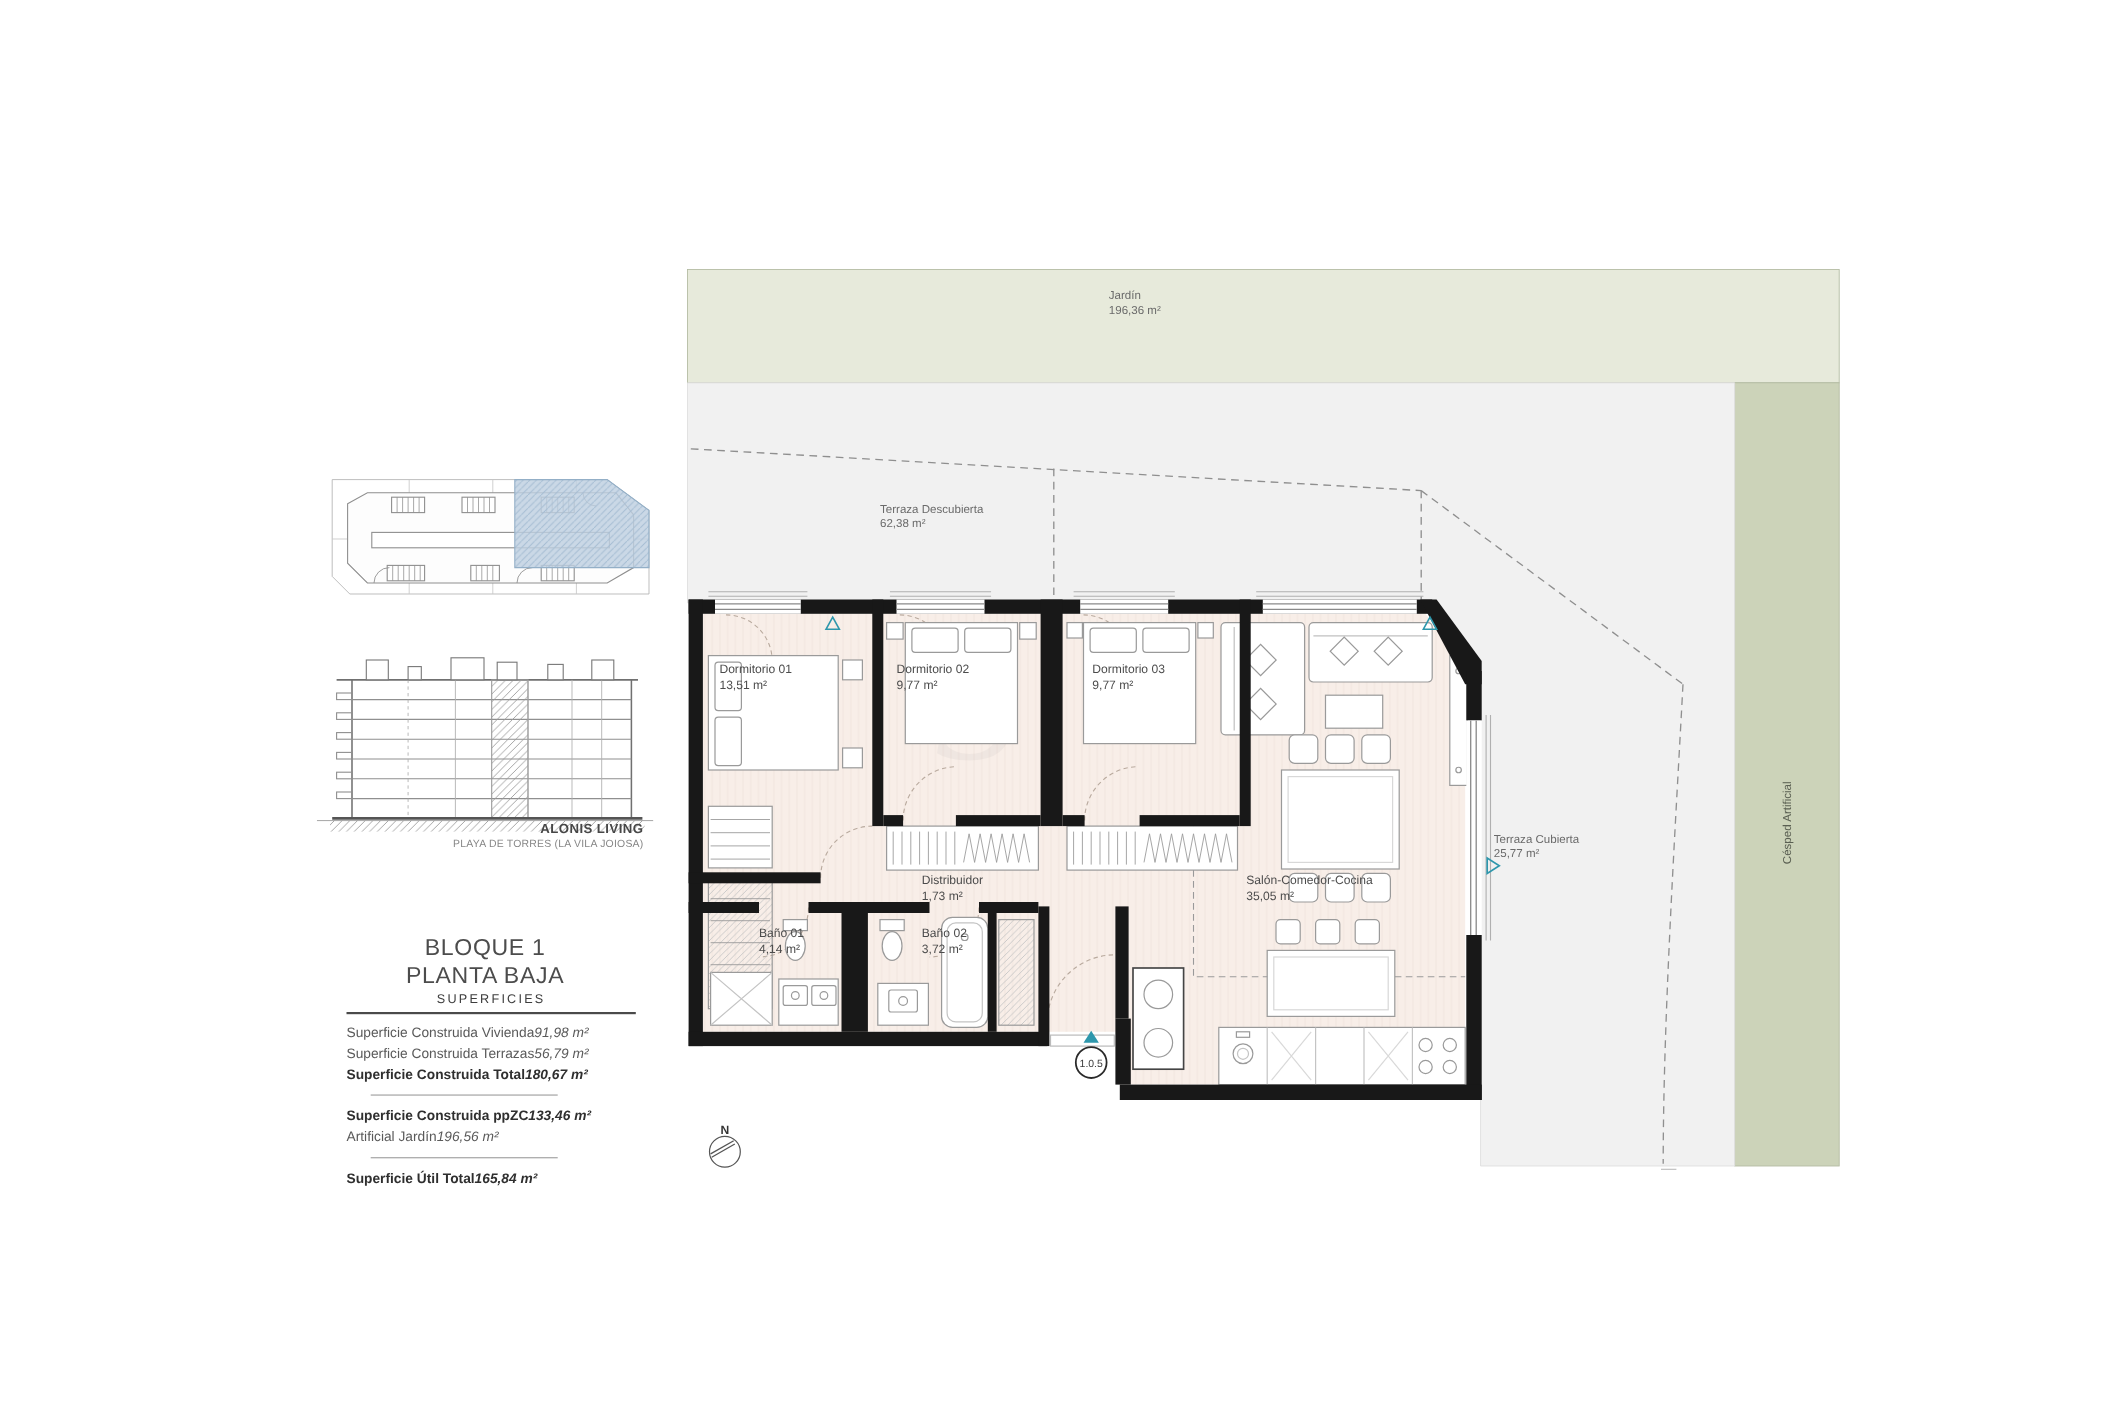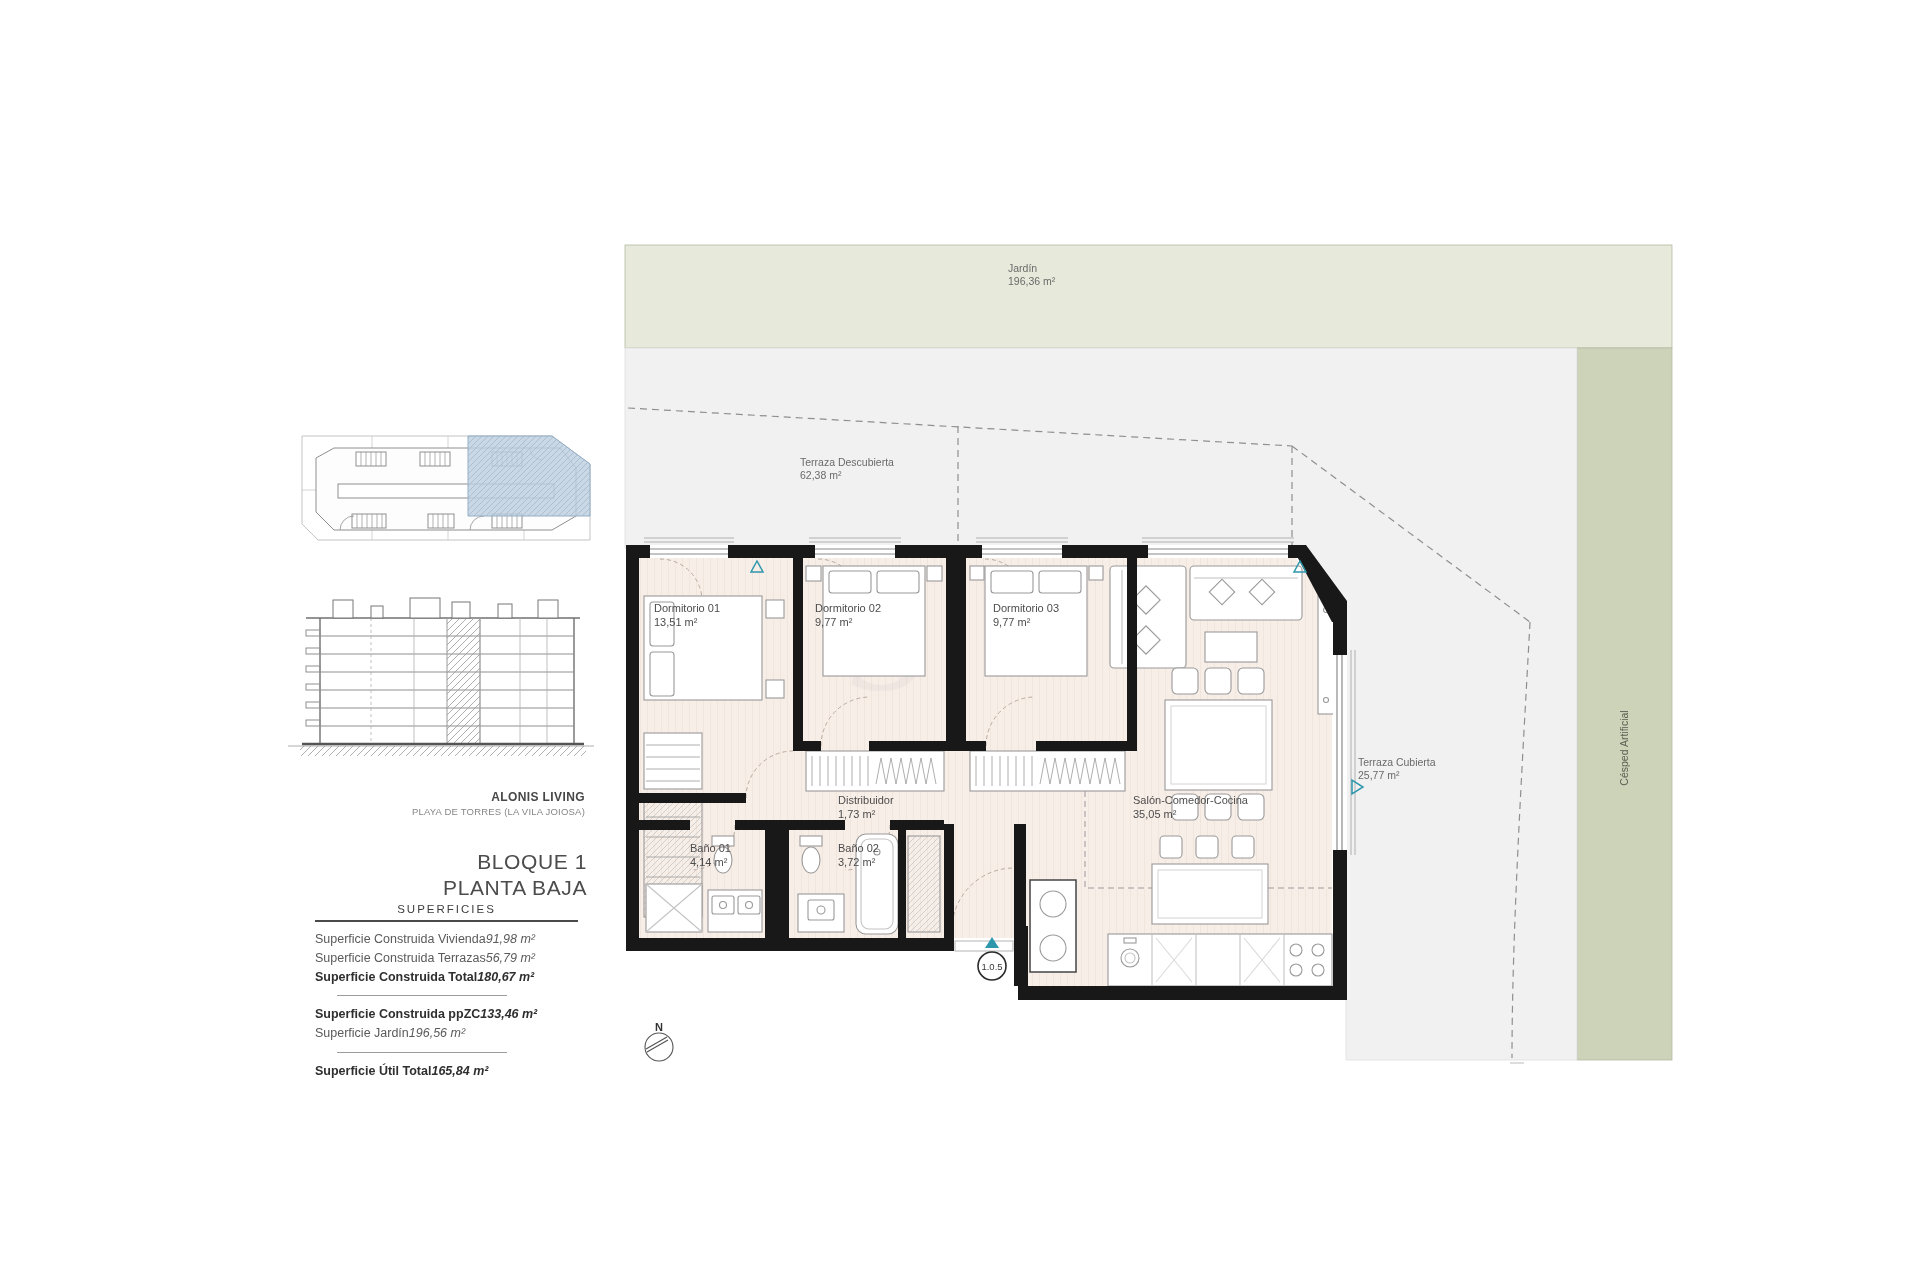--- a/index.html
+++ b/index.html
@@ -1,25 +1,25 @@
 <!DOCTYPE html>
 <html><head>
 <meta charset="utf-8">
 <style>
   html,body{margin:0;padding:0;background:#ffffff;}
   .page{position:relative;width:1920px;height:1280px;background:#fff;overflow:hidden;
         font-family:"Liberation Sans",sans-serif;color:#444;}
   .abs{position:absolute;}
   svg{font-family:"Liberation Sans",sans-serif;}
   .brand{left:295px;top:746px;width:290px;text-align:right;}
-  .brand-name{font-size:12px;font-weight:bold;color:#474747;letter-spacing:.4px;margin-top:44px;}
+  .brand-name{font-size:12px;font-weight:bold;color:#474747;letter-spacing:.4px;}
   .brand-loc{font-size:9.5px;color:#868686;margin-top:2px;letter-spacing:.2px;}
   .unit-title{left:295px;top:790px;width:292px;text-align:center;font-size:31px;font-weight:bold;
               color:#3a3a3a;letter-spacing:.5px;}
-  .blockfloor{left:295px;top:849px;width:292px;text-align:right;font-size:21px;color:#4c4c4c;
+  .blockfloor{left:295px;top:849px;width:292px;text-align:center;font-size:21px;color:#4c4c4c;
               line-height:1.22;letter-spacing:.6px;}
   .surfaces{left:315px;top:903px;width:263px;}
   .s-title{text-align:center;font-size:11.5px;letter-spacing:2px;color:#3d3d3d;
            padding-bottom:5px;border-bottom:2px solid #4a4a4a;margin-bottom:8px;}
   .srow{display:flex;justify-content:flex-start;font-size:12.5px;color:#5a5a5a;line-height:1.5;}
   .srow .val{font-style:italic;padding-right:14px;white-space:nowrap;}
   .srow.b{font-weight:bold;color:#2f2f2f;}
   .sdiv{width:170px;border-top:1px solid #9c9c9c;margin:9px 0 9px 22px;height:0;}
 </style>
 </head>
@@ -113,21 +113,21 @@
     <div class="srow b">
       <span class="lbl">Superficie Construida Total</span>
       <span class="val">180,67 m²</span>
     </div>
     <div class="sdiv"></div>
     <div class="srow b">
       <span class="lbl">Superficie Construida ppZC</span>
       <span class="val">133,46 m²</span>
     </div>
     <div class="srow">
-      <span class="lbl">Superficie Jardín</span>
+      <span class="lbl">Artificial Jardín</span>
       <span class="val">196,56 m²</span>
     </div>
     <div class="sdiv"></div>
     <div class="srow b">
       <span class="lbl">Superficie Útil Total</span>
       <span class="val">165,84 m²</span>
     </div>
   </div>
 
   <svg class="abs" style="left:620px;top:240px" width="1060" height="840" viewBox="620 240 1060 840">

